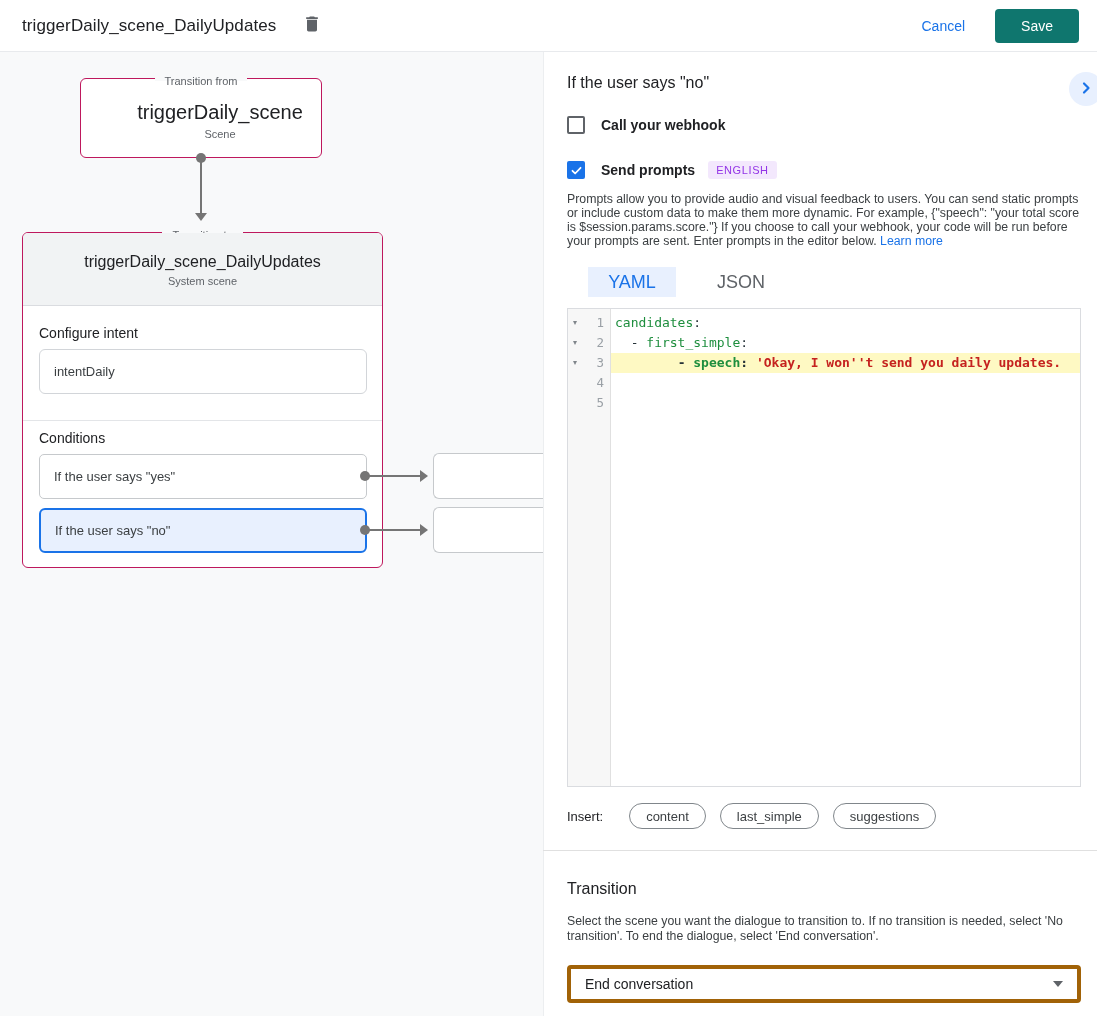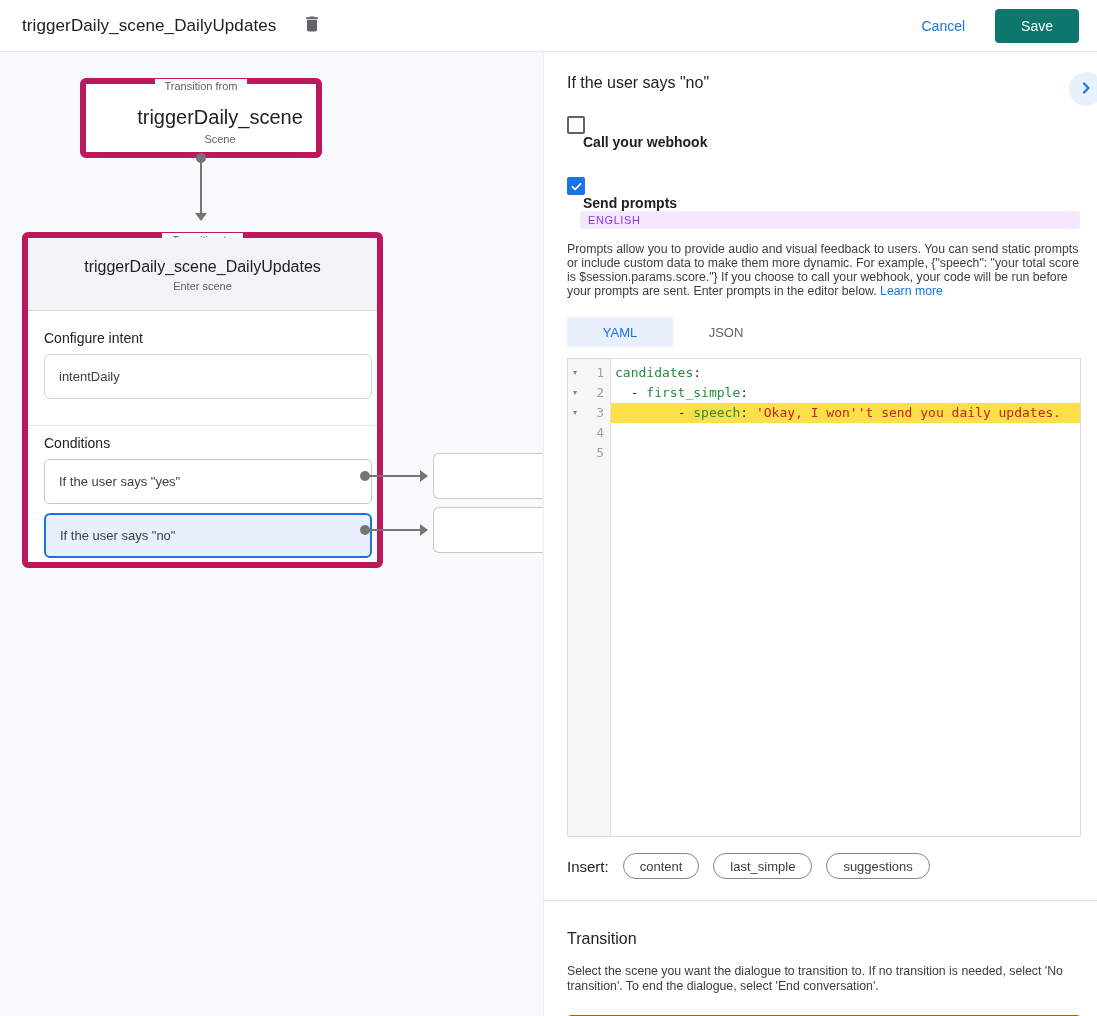--- a/index.html
+++ b/index.html
@@ -13,21 +13,21 @@
   .trash-btn { margin-left:22px; width:28px; height:28px; border:none; background:transparent;
     cursor:pointer; display:flex; align-items:center; justify-content:center; }
   .topbar-spacer { flex:1; }
   .cancel-btn { border:none; background:transparent; color:#1a73e8; font-size:14px; font-weight:500;
     padding:8px 16px; cursor:pointer; font-family:inherit; }
   .save-btn { margin-left:14px; border:none; background:#0f766e; color:#fff; font-size:14px;
     font-weight:400; padding:9px 26px; border-radius:4px; cursor:pointer; font-family:inherit; }
 
   
   .graph { position:absolute; left:0; top:52px; width:543px; height:964px; background:#f8f9fa; }
-  .gbox { position:absolute; background:#fff; border:6px solid #be185d; border-radius:6px;padding-left:38px; }
+  .gbox { position:absolute; background:#fff; border:1px solid #be185d; border-radius:6px;padding-left:38px; }
   .legend { position:absolute; top:-8px; left:0; right:0; text-align:center; pointer-events:none; }
   .legend span { display:inline-block; font-size:11px; color:#5f6368; padding:0 10px; line-height:15px; }
   .legend-fw span { background:linear-gradient(#f8f9fa 50%, #ffffff 50%); }
   .legend-fg span { background:linear-gradient(#f8f9fa 50%, #f1f3f4 50%); }
 
   .from-box { left:80px; top:26px; width:242px; height:80px; }
   .from-title { text-align:center; margin-top:22px; font-size:20px; color:#202124; }
   .from-sub { text-align:center; margin-top:4px; font-size:11px; color:#5f6368; }
 
   .to-box { left:22px; top:180px; width:361px; height:336px; border-radius:6px; background:#fff; }
@@ -56,58 +56,58 @@
   .target-box { position:absolute; left:433px; width:110px; height:46px; background:#fff;
     border:1px solid #c6c9cc; border-right:none; border-radius:6px 0 0 6px; }
 
   
   .panel { position:absolute; left:543px; top:52px; width:554px; height:964px; background:#fff;
     border-left:1px solid #eceef0; padding:0 17px 0 23px; }
   .panel-title { margin-top:22px; font-size:16px; font-weight:400; color:#202124; }
   .chevron-btn { position:absolute; top:20px; right:-6px; width:34px; height:34px; border-radius:50%;
     background:#e8f0fe; border:none; cursor:pointer; display:flex; align-items:center; justify-content:center; }
 
-  .check-row { display:flex; margin-top:24px; cursor:pointer;flex-direction:column; }
+  .check-row { display:flex; align-items:center; margin-top:24px; cursor:pointer; }
   .check-row + .check-row { margin-top:27px; }
   .cbox { width:18px; height:18px; border-radius:2px; flex:none; }
   .cbox-off { border:2px solid #5f6368; background:#fff; }
   .cbox-on { background:#1a73e8; display:flex; align-items:center; justify-content:center; }
   .check-label { margin-left:16px; font-size:14px; font-weight:700; color:#202124; }
   .lang-badge { margin-left:13px; background:#f3e8fd; color:#9334e6; font-size:11px; font-weight:500;
     letter-spacing:.6px; padding:3px 8px; border-radius:3px; }
 
   .desc { margin-top:13px; font-size:12.3px; line-height:14px; color:#3c4043; max-width:514px; }
   .learn-more { color:#1a73e8; text-decoration:none; cursor:pointer; }
 
   .tabs { display:flex; margin-top:19px; }
-  .tab { width:106px; height:30px; display:flex; align-items:center; justify-content:center;
-    font-size:13px; font-weight:500; color:#5f6368; cursor:pointer; }
+  .tab { width:88px; height:30px; display:flex; align-items:center; justify-content:center;
+    font-size:18px; font-weight:500; color:#5f6368; cursor:pointer;margin-left:21px; }
   .tab-active { background:#e8f0fe; color:#1a73e8; }
 
   .editor { margin-top:11px; width:514px; height:479px; border:1px solid #dadce0; display:flex;
     font-family:"DejaVu Sans Mono","Liberation Mono",monospace; font-size:13px; background:#fff; cursor:text; }
   .gutter { width:43px; flex:none; background:#f7f7f7; border-right:1px solid #e0e0e0; padding-top:4px; }
   .gut-row { height:20px; line-height:20px; display:flex; align-items:center; }
   .fold { width:14px; text-align:center; font-size:8px; color:#80868b; font-family:"Liberation Sans",sans-serif; }
   .lnum { flex:1; text-align:right; padding-right:6px; color:#9aa0a6; font-size:12.5px; }
   .code-area { flex:1; overflow:hidden; padding-top:4px; }
   .code-row { height:20px; line-height:20px; white-space:pre; padding-left:4px; }
-  .code-row.hl { background:#fde047; }
+  .code-row.hl { background:#fef9c3;font-weight:bold; }
   .tk-key { color:#1e8e3e; } .tk-punc { color:#263238; } .tk-string { color:#c5221f; } .tk-plain { color:#263238; }
 
   .insert-row { display:flex; align-items:center; margin-top:16px; }
-  .insert-label { font-size:15px; color:#202124; margin-right:14px; }
+  .insert-label { font-size:13px; color:#202124; margin-right:26px; }
   .chip { height:26px; border:1px solid #80868b; border-radius:13px; background:#fff; color:#3c4043;
     font-size:13px; font-family:inherit; padding:0 16px; margin-right:14px; cursor:pointer; }
 
   .full-divider { height:1px; background:#e0e0e0; margin:21px -17px 0 -24px; }
 
   .trans-heading { margin-top:29px; font-size:16px; font-weight:400; }
   .trans-desc { margin-top:16px; font-size:12.3px; line-height:14.5px; color:#3c4043; max-width:514px; }
-  .dropdown { margin-top:22px; width:514px; height:38px; border:1px solid #a16207; border-radius:4px;
+  .dropdown { margin-top:22px; width:514px; height:38px; border:4px solid #a16207; border-radius:4px;
     display:flex; align-items:center; padding:0 14px; font-size:14px; color:#202124; cursor:pointer; }
   .dd-caret { margin-left:auto; width:0; height:0; border-left:5px solid transparent;
     border-right:5px solid transparent; border-top:6px solid #5f6368; }
 </style>
 </head>
 <body>
 
 <div class="topbar">
   <div class="topbar-title">triggerDaily_scene_DailyUpdates</div>
   <button class="trash-btn">
@@ -133,21 +133,21 @@
 
   <div class="dot" style="left:196px; top:101px;"></div>
   <div class="vline"></div>
   <div class="vhead"></div>
 
   <div class="gbox to-box">
     <div class="legend legend-fg">
       <span>Transition to</span></div>
     <div class="to-header">
       <div class="to-title">triggerDaily_scene_DailyUpdates</div>
-      <div class="to-sub">Enter scene</div>
+      <div class="to-sub">System scene</div>
     </div>
     <div class="section-label" style="top:92px;">Configure intent</div>
     <div class="intent-input">intentDaily</div>
     <div class="to-divider"></div>
     <div class="section-label" style="top:197px;">Conditions</div>
     <div class="cond cond-yes">If the user says "yes"</div>
     <div class="cond cond-no">If the user says "no"</div>
   </div>
 
   <div class="dot" style="left:360px; top:419px;"></div>

